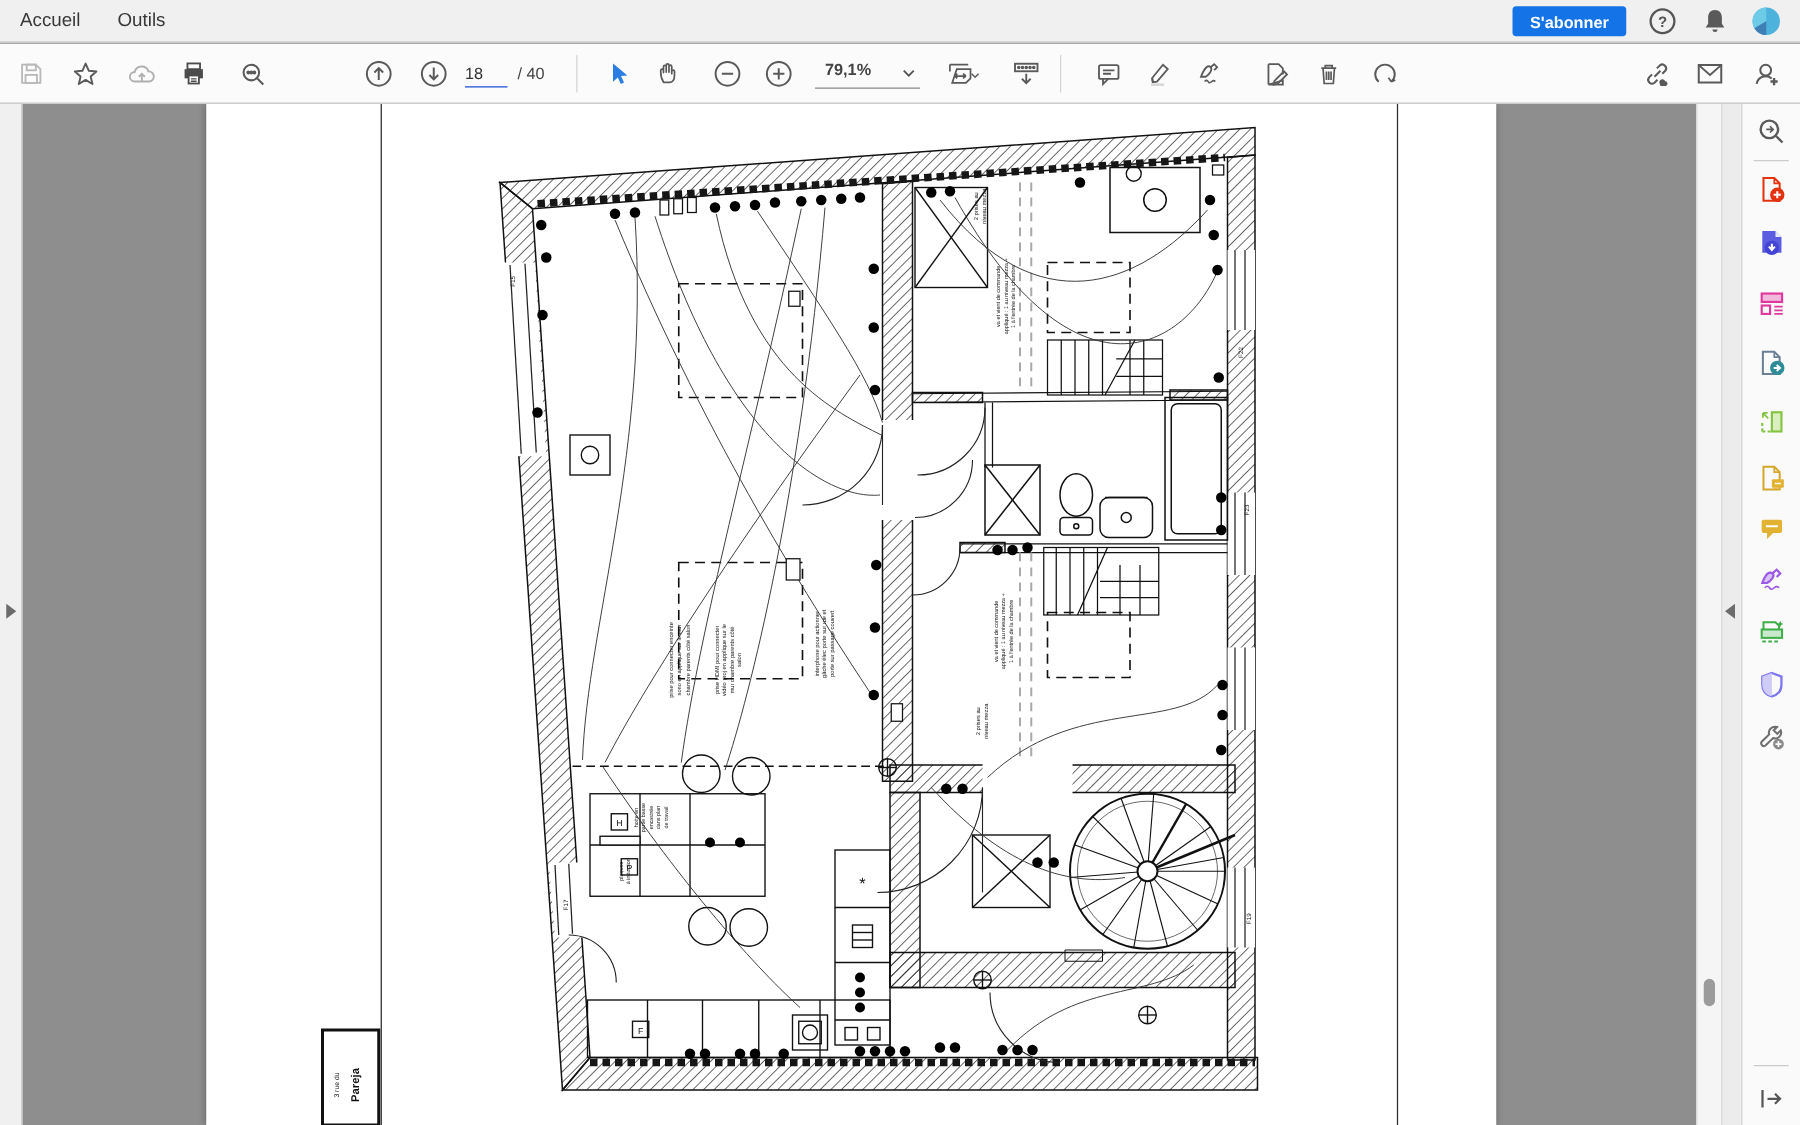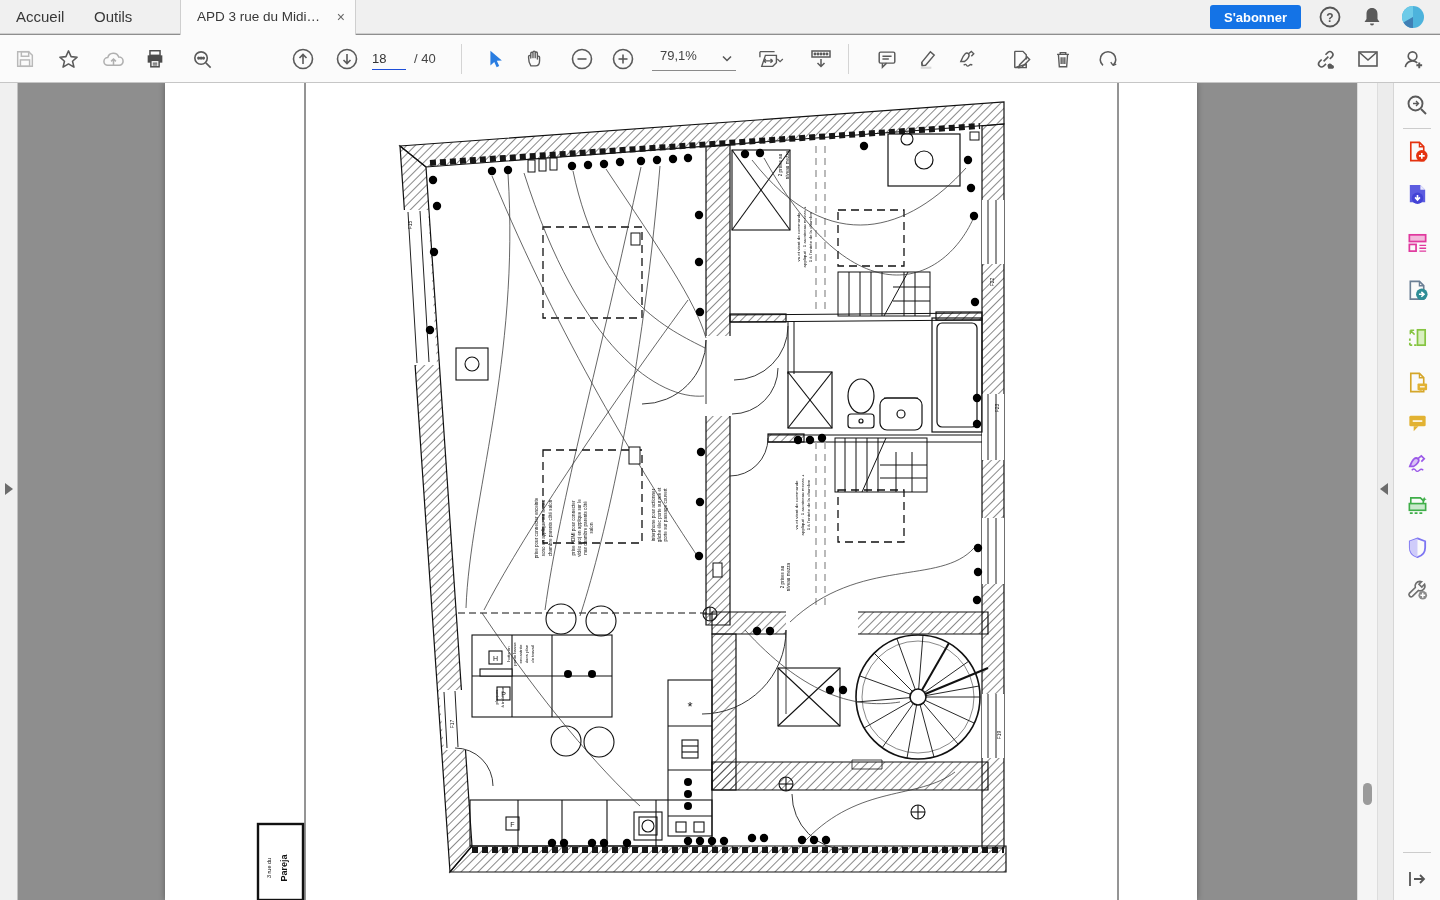--- a/index.html
+++ b/index.html
@@ -14,21 +14,21 @@
   #doc-tab .close { position:absolute; right:10px; top:0; color:#666; font-size:14px; }
   #subscribe-btn { position:absolute; left:1210px; top:5px; width:91px; height:24px; background:#1473e6; color:#fff; border:none; border-radius:3px; font-size:13px; font-weight:bold; font-family:"Liberation Sans",sans-serif; }
   .topicon { position:absolute; top:5px; width:24px; height:24px; }
 
   
   #toolbar { position:absolute; left:0; top:35px; width:1440px; height:48px; background:#fbfbfb; border-bottom:1px solid #c6c6c6; z-index:29; }
   .tbtn { position:absolute; top:7px; width:34px; height:34px; display:flex; align-items:center; justify-content:center; border-radius:3px; }
   .sep { position:absolute; top:9px; width:1px; height:30px; background:#d4d4d4; }
   #page-input { position:absolute; left:372px; top:13px; width:34px; height:22px; border:none; border-bottom:1px solid #1d4ed8; background:transparent; text-align:left; font-size:13px; color:#333; font-family:"Liberation Sans",sans-serif; }
   #page-total { position:absolute; left:414px; top:13px; height:22px; line-height:22px; font-size:13px; color:#444; }
-  #zoom-box { position:absolute; left:652px; top:11px; width:84px; height:25px; border-bottom:1px solid #8a8a8a; }
+  #zoom-box { position:absolute; left:652px; top:11px; width:84px; height:25px; border-bottom:1px solid #8a8a8a;font-weight:bold; }
   #zoom-level { position:absolute; left:8px; top:2px; font-size:13px; color:#444; }
   #zoom-caret { position:absolute; right:4px; top:9px; }
 
   
   #content { position:absolute; left:0; top:83px; width:1440px; height:817px; }
   #left-strip { position:absolute; left:0; top:0; width:18px; height:817px; background:#f0f0f0; border-right:1px solid #c2c2c2; }
   #left-expand { position:absolute; left:2px; top:398px; width:16px; height:18px; }
   #doc-area { position:absolute; left:19px; top:0; width:1338px; height:817px; background:#8e8e8e; overflow:hidden; }
   #pdf-page { position:absolute; left:146px; top:0; width:1032px; height:817px; background:#ffffff; box-shadow:0 0 6px rgba(0,0,0,.35); }
   #pdf-page svg { position:absolute; left:0; top:0; width:1032px; height:817px; }
@@ -42,24 +42,20 @@
   #right-panel { position:absolute; left:1393px; top:0; width:47px; height:817px; background:#fafafa; border-left:1px solid #d6d6d6; }
   .rtool { position:absolute; left:5px; width:36px; height:36px; display:flex; align-items:center; justify-content:center; border-radius:3px; }
   .rdivider { position:absolute; left:9px; width:28px; height:1px; background:#cccccc; }
 </style>
 </head>
 <body>
 
 <div id="tabbar">
   <div id="menu-accueil" class="topmenu">Accueil</div>
   <div id="menu-outils" class="topmenu">Outils</div>
-  <div id="doc-tab">
-    <span>APD 3 rue du Midi…</span>
-    <span class="close">×</span>
-  </div>
   <button id="subscribe-btn">S'abonner</button>
   <div class="topicon" style="left:1318px">
     <svg viewBox="0 0 24 24">
         <circle cx="12" cy="12" r="9.5" fill="none" stroke="#555" stroke-width="1.8"></circle>
         <text x="12" y="16.5" font-size="12" font-weight="bold" fill="#555" text-anchor="middle" font-family="Liberation Sans,sans-serif">?</text>
       </svg>
   </div>
   <div class="topicon" style="left:1360px">
     <svg viewBox="0 0 24 24">
         <path d="M12,3 C8.5,3 6.5,5.5 6.5,9 L6.5,14 L4.5,17 L19.5,17 L17.5,14 L17.5,9 C17.5,5.5 15.5,3 12,3 Z" fill="#5a5a5a"></path>

